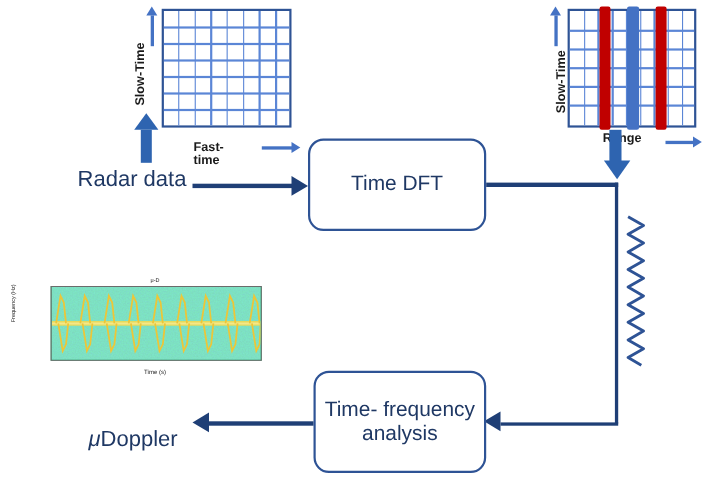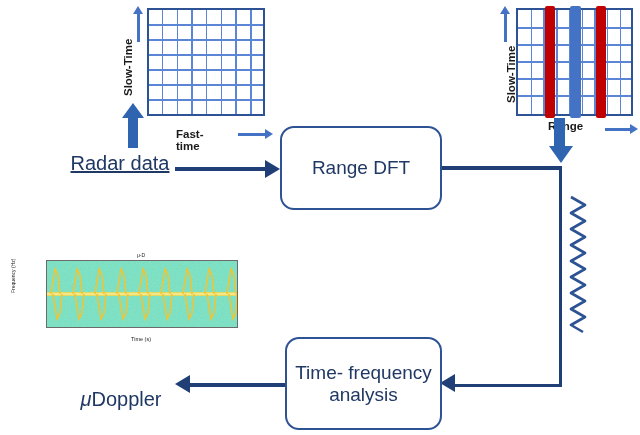--- a/index.html
+++ b/index.html
@@ -30,21 +30,21 @@
   #tf-box{left:285px;top:337px;width:157px;height:93px;}
 
   
   .flow-label{
     color:#1F3864;
     font-size:20px;
     line-height:1.15;
     text-align:center;
     white-space:pre-line;
   }
-  #radar-data-label{left:40px;top:152px;width:160px;text-decoration:underline;}
+  #radar-data-label{left:40px;top:152px;width:160px;}
   #udoppler-label{left:42px;top:365px;width:158px;}
   #udoppler-label .mu{font-style:italic;}
 
   
   .axis-caption{color:#1a1a1a;font-size:11.5px;font-weight:bold;}
   #fast-time-label{left:176px;top:128px;}
   #range-label{left:548px;top:120px;}
   .vert-caption{
     color:#1a1a1a;font-size:11.5px;font-weight:bold;
     transform:rotate(-90deg);transform-origin:left top;white-space:nowrap;
@@ -207,21 +207,21 @@
 </div>
 
 <div class="flow-label abs" id="radar-data-label">Radar data</div>
 
 <div class="abs" style="left:175px;top:160px;">
   <div class="flow-line fl-h" style="left:0;top:7px;width:92px;"></div>
   <div class="head-right" style="left:90px;top:0;"></div>
 </div>
 
 <div class="proc-box abs" id="range-dft-box">
-  <span>Range DFT</span>
+  <span>Time DFT</span>
 </div>
 
 <div class="flow-line fl-h abs" style="left:442px;top:166px;width:120px;"></div>
 <div class="flow-line fl-v abs" style="left:558.5px;top:166px;height:219px;"></div>
 <div class="flow-line fl-h abs" style="left:455px;top:383.5px;width:107px;"></div>
 <div class="head-left abs" style="left:440px;top:374px;"></div>
 
 <svg class="abs" width="30" height="140" viewBox="0 0 30 140" style="left:563px;top:195px;">
   <path d="M8 2 L22 10 L8 18 L22 26 L8 34 L22 42 L8 50 L22 58 L8 66 L22 74
            L8 82 L22 90 L8 98 L22 106 L8 114 L22 122 L8 130 L20 137" fill="none" stroke="#2E5395" stroke-width="2.6" stroke-linejoin="round"></path>

